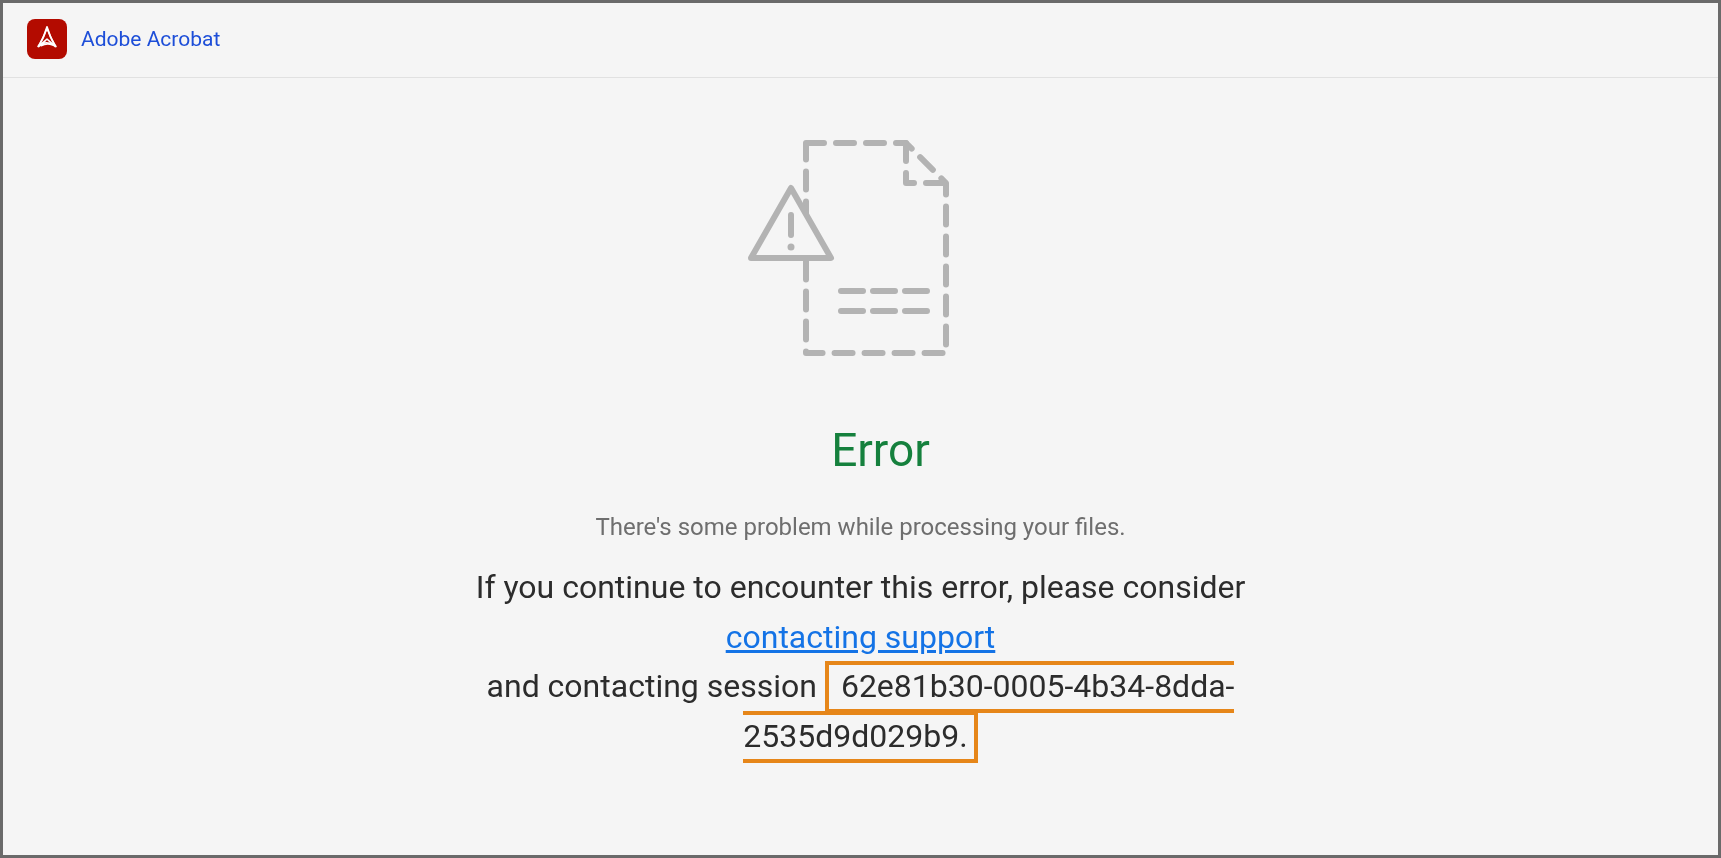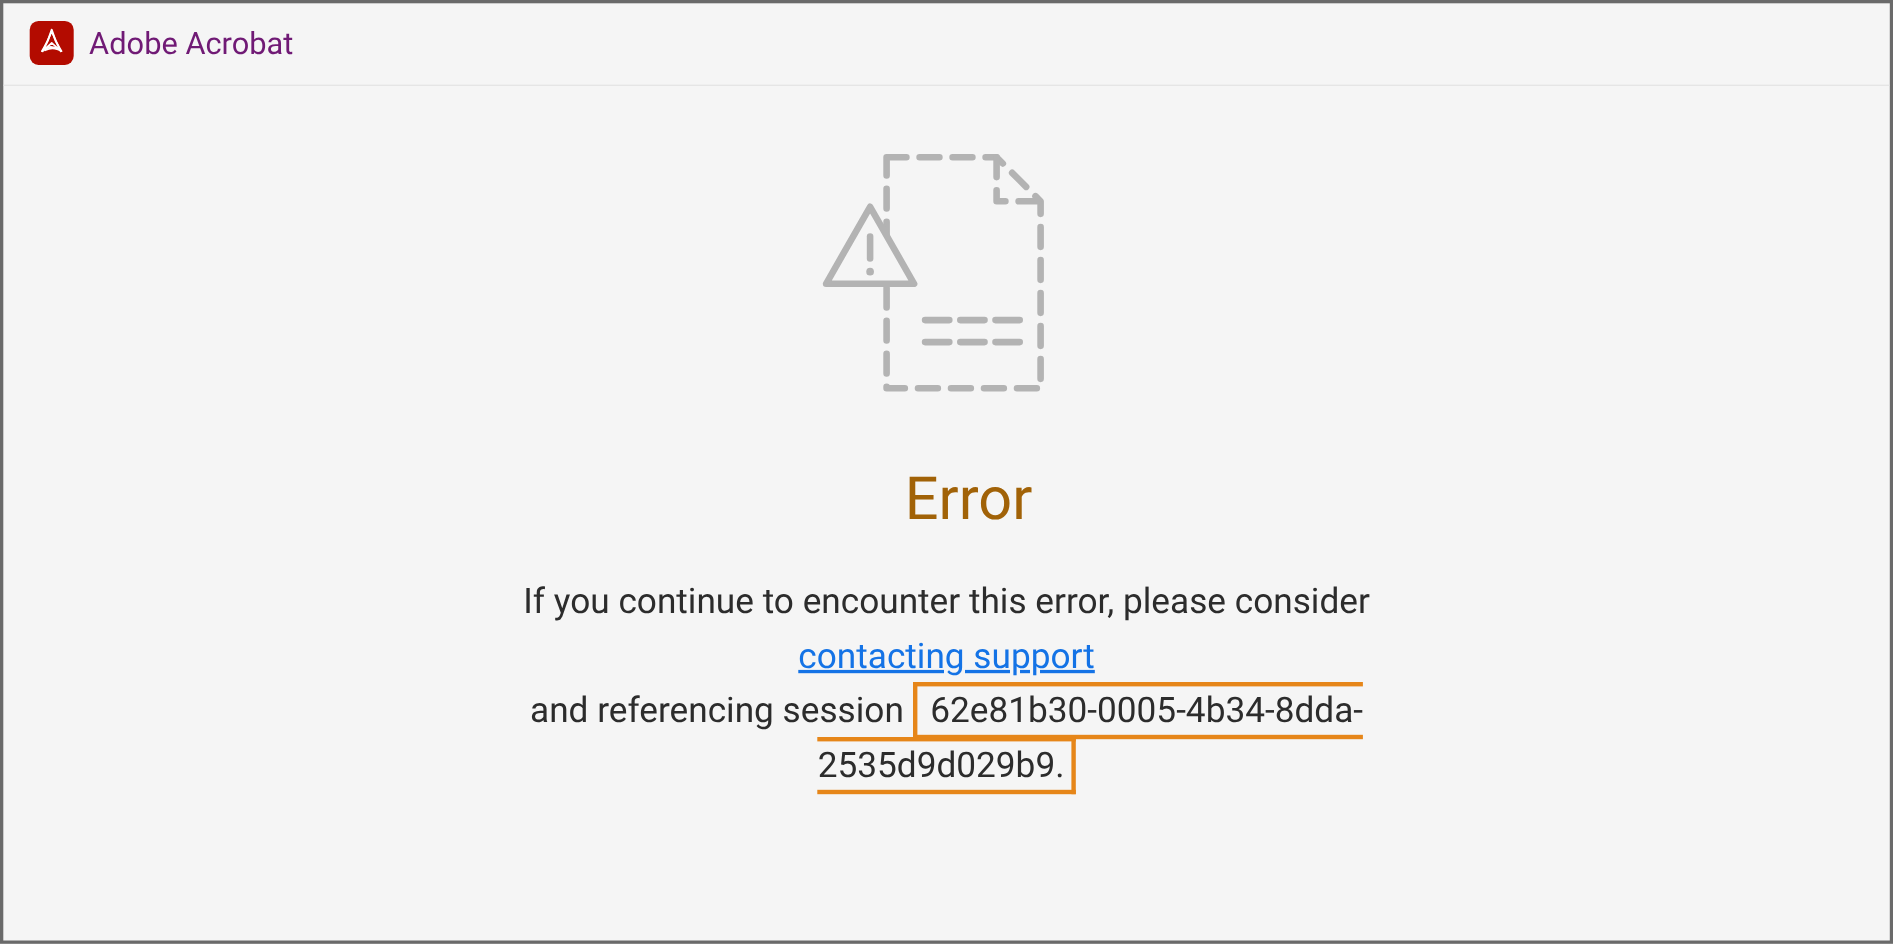--- a/index.html
+++ b/index.html
@@ -28,39 +28,39 @@
       width: 40px;
       height: 40px;
       border-radius: 8px;
       background: #b30b00;
       display: flex;
       align-items: center;
       justify-content: center;
       flex-shrink: 0;
     }
     .app-title {
-      font-size: 28px;
-      color: #701a75;
+      font-size: 21px;
+      color: #1d4ed8;
       font-weight: 400;
     }
     .content {
       flex: 1;
       display: flex;
       flex-direction: column;
       align-items: center;
       padding-top: 55px;
     }
     .illustration {
       width: 230px;
       height: 230px;
       margin-bottom: 60px;
     }
     .error-heading {
-      font-size: 54px;
-      color: #a16207;
+      font-size: 46px;
+      color: #15803d;
       font-weight: 400;
       margin-bottom: 36px;
       margin-left: 40px;
     }
     .error-sub {
       font-size: 24px;
       color: #6e6e6e;
       font-weight: 400;
       margin-bottom: 22px;
     }
@@ -122,22 +122,23 @@
         <line x1="95" y1="178" x2="185" y2="178" stroke="#b3b3b3" stroke-width="6" stroke-dasharray="22 10" stroke-linecap="round"></line>
 
         <path d="M45 55 L85 125 L5 125 Z" fill="#f5f5f5" stroke="#b3b3b3" stroke-width="6" stroke-linejoin="round" stroke-linecap="round"></path>
         <line x1="45" y1="82" x2="45" y2="102" stroke="#b3b3b3" stroke-width="6" stroke-linecap="round"></line>
         <circle cx="45" cy="114" r="3.5" fill="#b3b3b3"></circle>
       </svg>
     </div>
 
     <h1 class="error-heading">Error</h1>
 
+    <div class="error-sub">There's some problem while processing your files.</div>
 
     <div class="error-body">
       <span>If you continue to encounter this error, please consider </span><a class="support-link">contacting support</a><br>
-      <span> and referencing session </span><span class="session-highlight"><span>62e81b30-0005-4b34-8dda-2535d9d029b9.</span></span>
+      <span> and contacting session </span><span class="session-highlight"><span>62e81b30-0005-4b34-8dda-2535d9d029b9.</span></span>
     </div>
 
 
   </div>
 
 </div>
 
 </body></html>

